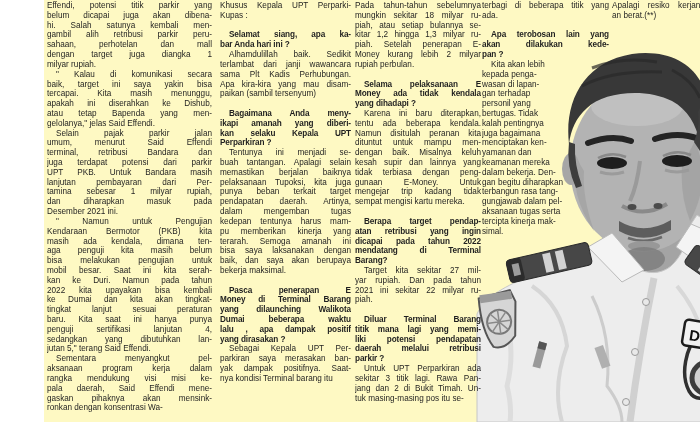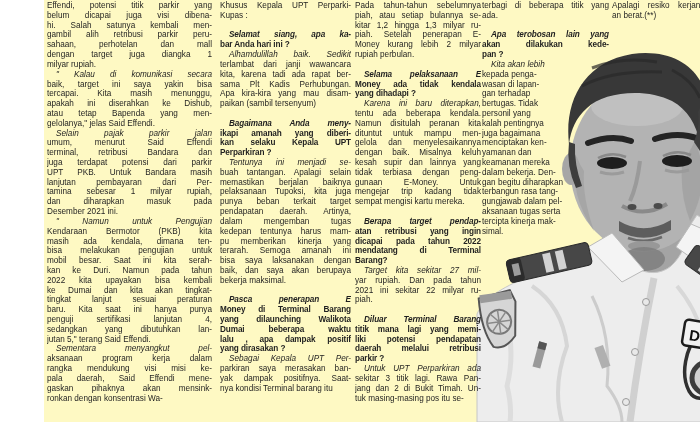--- a/index.html
+++ b/index.html
@@ -15,32 +15,32 @@
   .c3{left:311px;width:126px;}
   .c4{left:438px;width:127px;}
   .c5{left:568px;width:130px;}
   .ln{
     height:9.814px;line-height:9.814px;font-size:8.2px;
     overflow:hidden;white-space:nowrap;
     text-align:justify;text-align-last:justify;
     color:#1f1f1f;
   }
   .ln.l,.ln.li,.ln.lq,.ln.s{text-align-last:left;}
-  .ln.ji,.ln.li,.ln.jqi{text-indent:9px;font-style:italic;}
+  .ln.ji,.ln.li,.ln.jqi{text-indent:9px;}
   .ln.jq,.ln.jqi,.ln.lq{font-weight:bold;letter-spacing:-0.1px;}
   .photo{position:absolute;left:428px;top:46px;width:272px;height:376px;z-index:1;}
 </style>
 </head>
 <body>
 
 <div class="page">
 
   <section class="col c1">
       <div class="ln j">Effendi, potensi titik parkir yang</div>
-      <div class="ln j">belum dicapai juga visi dibena-</div>
+      <div class="ln j">belum dicapai juga akan dibena-</div>
       <div class="ln j">hi. Salah satunya kembali men-</div>
       <div class="ln j">gambil alih retribusi parkir peru-</div>
       <div class="ln j">sahaan, perhotelan dan mall</div>
       <div class="ln j">dengan target juga diangka 1</div>
       <div class="ln l">milyar rupiah.</div>
       <div class="ln ji">" Kalau di komunikasi secara</div>
       <div class="ln j">baik, target ini saya yakin bisa</div>
       <div class="ln j">tercapai. Kita masih menunggu,</div>
       <div class="ln j">apakah ini diserahkan ke Dishub,</div>
       <div class="ln j">atau tetap Bapenda yang men-</div>
@@ -50,20 +50,21 @@
       <div class="ln j">terminal, retribusi Bandara dan</div>
       <div class="ln j">juga terdapat potensi dari parkir</div>
       <div class="ln j">UPT PKB. Untuk Bandara masih</div>
       <div class="ln j">lanjutan pembayaran dari Per-</div>
       <div class="ln j">tamina sebesar 1 milyar rupiah,</div>
       <div class="ln j">dan diharapkan masuk pada</div>
       <div class="ln l">Desember 2021 ini.</div>
       <div class="ln ji">" Namun untuk Pengujian</div>
       <div class="ln j">Kendaraan Bermotor (PKB) kita</div>
       <div class="ln j">masih ada kendala, dimana ten-</div>
+      <div class="ln j">aga penguji kita masih belum</div>
       <div class="ln j">bisa melakukan pengujian untuk</div>
       <div class="ln j">mobil besar. Saat ini kita serah-</div>
       <div class="ln j">kan ke Duri. Namun pada tahun</div>
       <div class="ln j">2022 kita upayakan bisa kembali</div>
       <div class="ln j">ke Dumai dan kita akan tingkat-</div>
       <div class="ln j">tingkat lanjut sesuai peraturan</div>
       <div class="ln j">baru. Kita saat ini hanya punya</div>
       <div class="ln j">penguji sertifikasi lanjutan 4,</div>
       <div class="ln j">sedangkan yang dibutuhkan lan-</div>
       <div class="ln l">jutan 5," terang Said Effendi.</div>
@@ -75,21 +76,20 @@
       <div class="ln l">ronkan dengan konsentrasi Wa-</div>
     </section>
   <section class="col c2">
       <div class="ln j">Khusus Kepala UPT Perparki-</div>
       <div class="ln l">Kupas :</div>
       <div class="ln s"></div>
       <div class="ln jqi">Selamat siang, apa ka-</div>
       <div class="ln lq">bar Anda hari ini ?</div>
       <div class="ln ji">Alhamdulillah baik. Sedikit</div>
       <div class="ln j">terlambat dari janji wawancara</div>
-      <div class="ln j">kita, karena tadi ada rapat ber-</div>
       <div class="ln j">sama Plt Kadis Perhubungan.</div>
       <div class="ln j">Apa kira-kira yang mau disam-</div>
       <div class="ln l">paikan (sambil tersenyum)</div>
       <div class="ln s"></div>
       <div class="ln jqi">Bagaimana Anda meny-</div>
       <div class="ln jq">ikapi amanah yang diberi-</div>
       <div class="ln jq">kan selaku Kepala UPT</div>
       <div class="ln lq">Perparkiran ?</div>
       <div class="ln ji">Tentunya ini menjadi se-</div>
       <div class="ln j">buah tantangan. Apalagi selain</div>
@@ -111,34 +111,34 @@
       <div class="ln jq">Dumai beberapa waktu</div>
       <div class="ln jq">lalu , apa dampak positif</div>
       <div class="ln lq">yang dirasakan ?</div>
       <div class="ln ji">Sebagai Kepala UPT Per-</div>
       <div class="ln j">parkiran saya merasakan ban-</div>
       <div class="ln j">yak dampak positifnya. Saat-</div>
       <div class="ln l">nya kondisi Terminal barang itu</div>
     </section>
   <section class="col c3">
       <div class="ln j">Pada tahun-tahun sebelumnya</div>
+      <div class="ln j">mungkin sekitar 18 milyar ru-</div>
       <div class="ln j">piah, atau setiap bulannya se-</div>
       <div class="ln j">kitar 1,2 hingga 1,3 milyar ru-</div>
       <div class="ln j">piah. Setelah penerapan E-</div>
       <div class="ln j">Money kurang lebih 2 milyar</div>
       <div class="ln l">rupiah perbulan.</div>
       <div class="ln s"></div>
       <div class="ln jqi">Selama pelaksanaan E</div>
       <div class="ln jq">Money ada tidak kendala</div>
       <div class="ln lq">yang dihadapi ?</div>
       <div class="ln ji">Karena ini baru diterapkan,</div>
       <div class="ln j">tentu ada beberapa kendala.</div>
       <div class="ln j">Namun disitulah peranan kita</div>
       <div class="ln j">dituntut untuk mampu men-</div>
-      <div class="ln j">gelola dan menyelesaikannya</div>
       <div class="ln j">dengan baik. Misalnya keluh</div>
       <div class="ln j">kesah supir dan lainnya yang</div>
       <div class="ln j">tidak terbiasa dengan peng-</div>
       <div class="ln j">gunaan E-Money. Untuk</div>
       <div class="ln j">mengejar trip kadang tidak</div>
       <div class="ln l">sempat mengisi kartu mereka.</div>
       <div class="ln s"></div>
       <div class="ln jqi">Berapa target pendap-</div>
       <div class="ln jq">atan retribusi yang ingin</div>
       <div class="ln jq">dicapai pada tahun 2022</div>
@@ -163,22 +163,22 @@
       <div class="ln j">terbagi di beberapa titik yang</div>
       <div class="ln l">ada.</div>
       <div class="ln s"></div>
       <div class="ln jqi">Apa terobosan lain yang</div>
       <div class="ln jq">akan dilakukan kede-</div>
       <div class="ln lq">pan ?</div>
       <div class="ln li">Kita akan lebih</div>
       <div class="ln l">kepada penga-</div>
       <div class="ln l">wasan di lapan-</div>
       <div class="ln l">gan terhadap</div>
+      <div class="ln l">personil yang</div>
       <div class="ln l">bertugas. Tidak</div>
-      <div class="ln l">personil yang</div>
       <div class="ln l">kalah pentingnya</div>
       <div class="ln l">juga bagaimana</div>
       <div class="ln l">menciptakan ken-</div>
       <div class="ln l">yamanan dan</div>
       <div class="ln l">keamanan mereka</div>
       <div class="ln l">dalam bekerja. Den-</div>
       <div class="ln l">gan begitu diharapkan</div>
       <div class="ln l">terbangun rasa tang-</div>
       <div class="ln l">gungjawab dalam pel-</div>
       <div class="ln l">aksanaan tugas serta</div>

